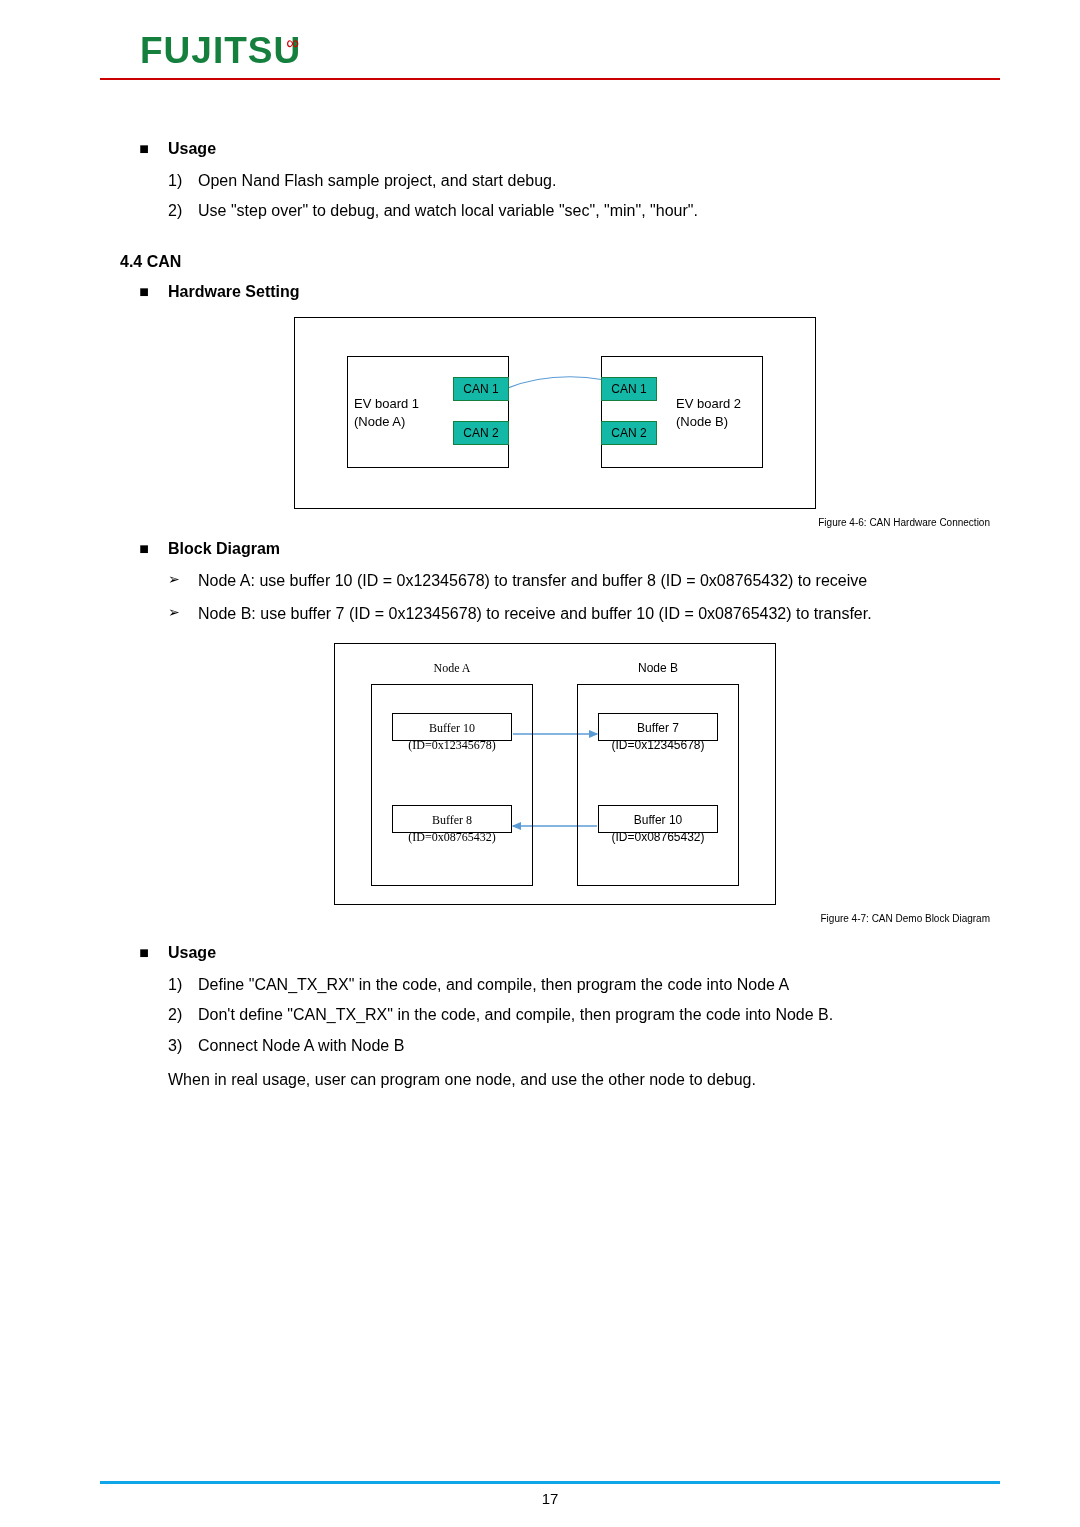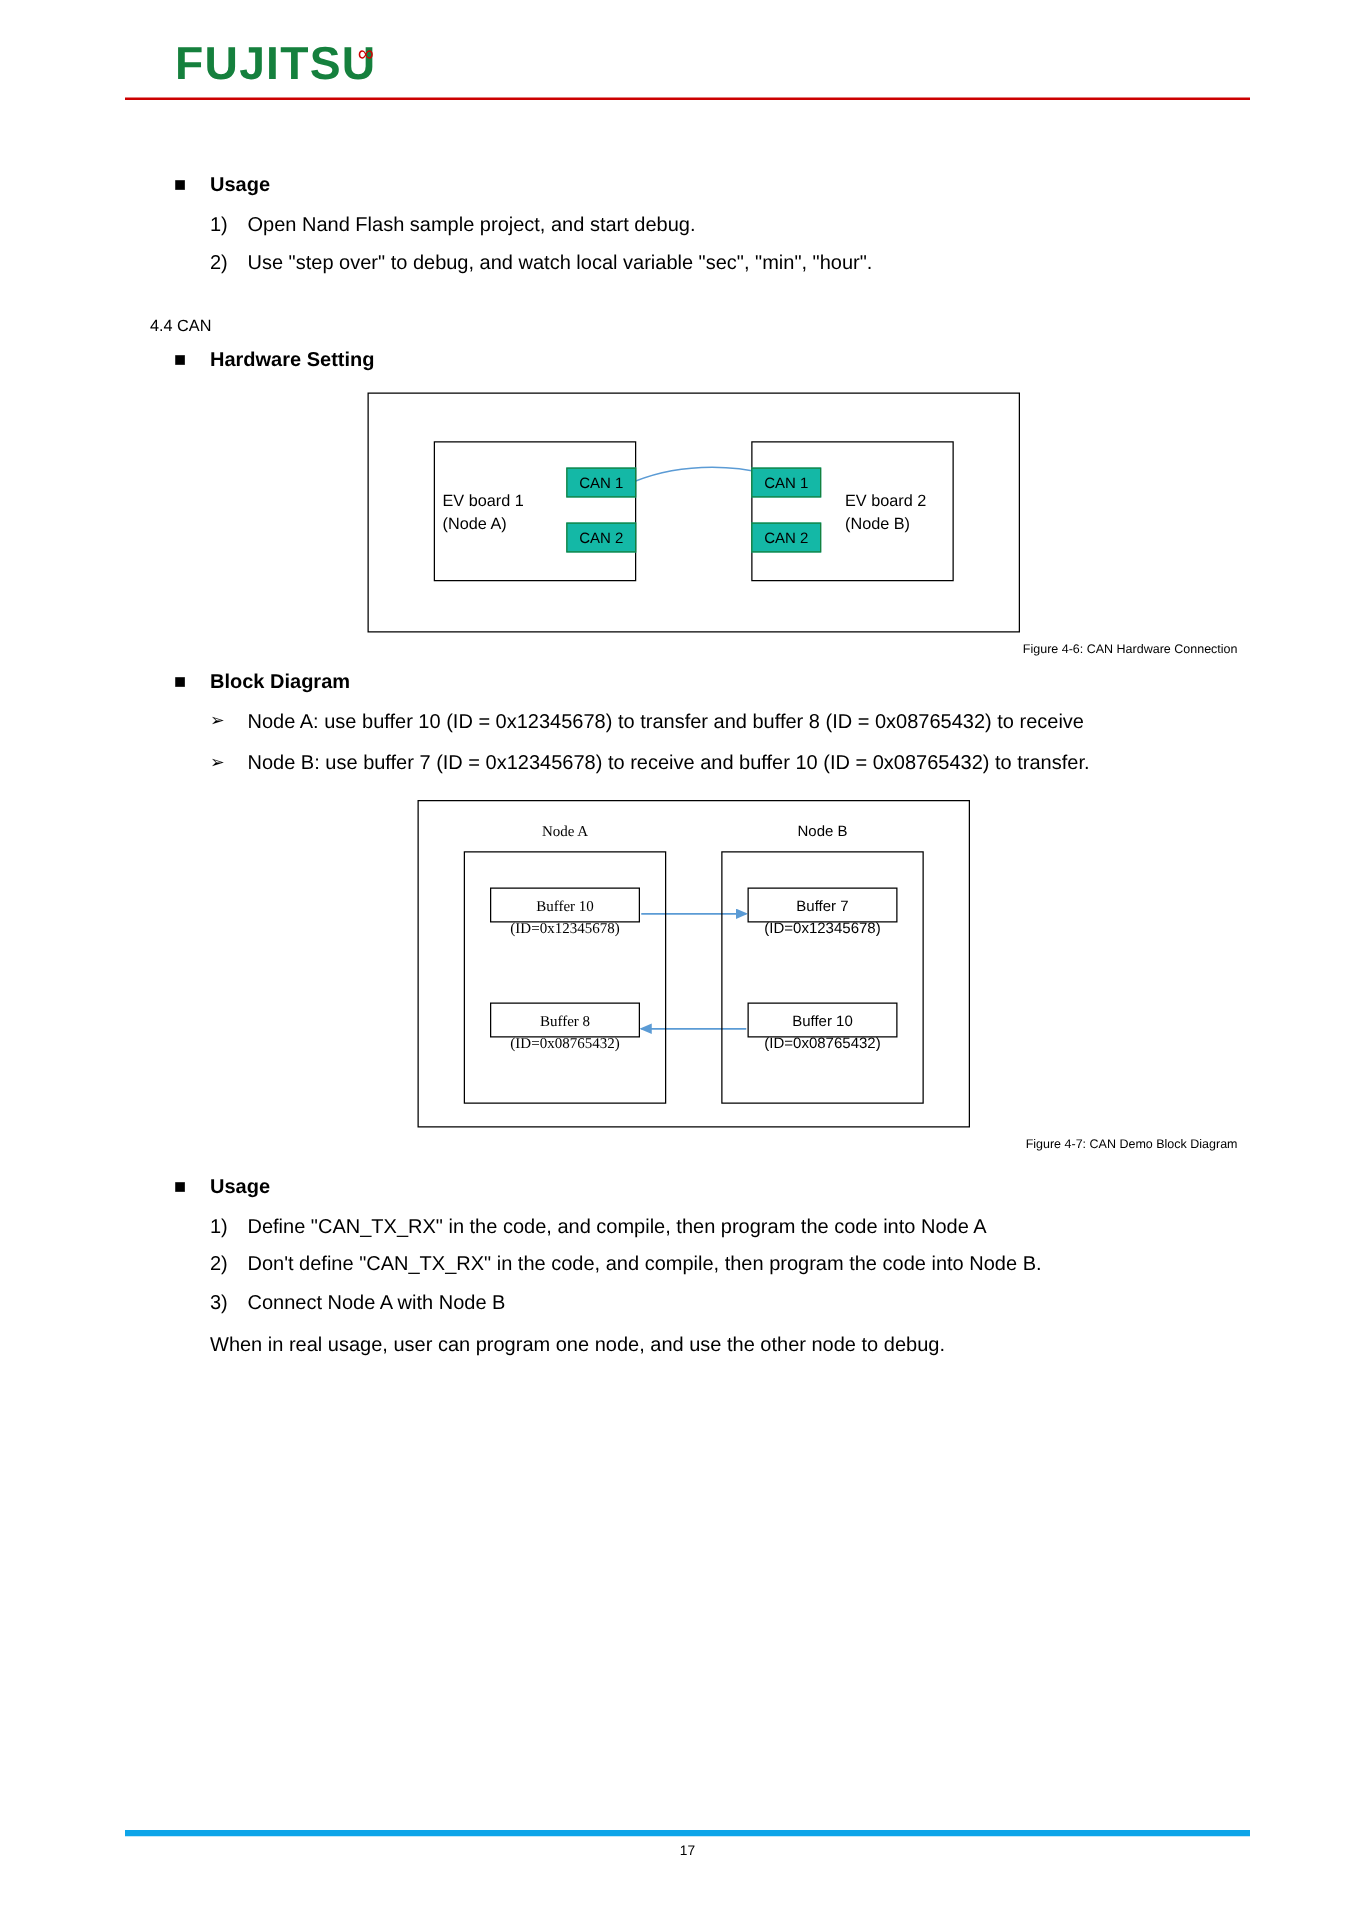--- a/index.html
+++ b/index.html
@@ -67,22 +67,22 @@
   }
   .num-list .num {
     width: 30px;
     flex: 0 0 30px;
   }
   .num-list .txt {
     flex: 1;
     text-align: justify;
   }
   .section-title {
-    font-weight: normal;
-    font-size: 13px;
+    font-weight: bold;
+    font-size: 16px;
     margin-top: 28px;
     margin-bottom: 12px;
   }
   .para {
     margin-left: 48px;
     line-height: 1.6;
     margin-bottom: 10px;
   }
   .arrow-list {
     margin-left: 48px;
@@ -182,27 +182,27 @@
     padding-top: 6px;
     line-height: 1.4;
     box-sizing: border-box;
     background: #fff;
   }
   .buf-top { top: 28px; }
   .buf-bot { top: 120px; }
   .fig47 svg { position: absolute; top: 0; left: 0; }
   .footer {
     position: absolute;
-    bottom: 40px;
+    bottom: 20px;
     left: 100px;
     right: 80px;
-    border-top: 5px solid #0ea5e9;
+    border-top: 3px solid #0ea5e9;
     text-align: center;
     padding-top: 6px;
-    font-size: 11px;
+    font-size: 15px;
   }
 </style>
 </head>
 <body>
 
 <div class="page">
 
   <div class="header">
     <div class="logo">
       <span class="logo-text">FUJITSU</span><span class="logo-infinity">∞</span>

